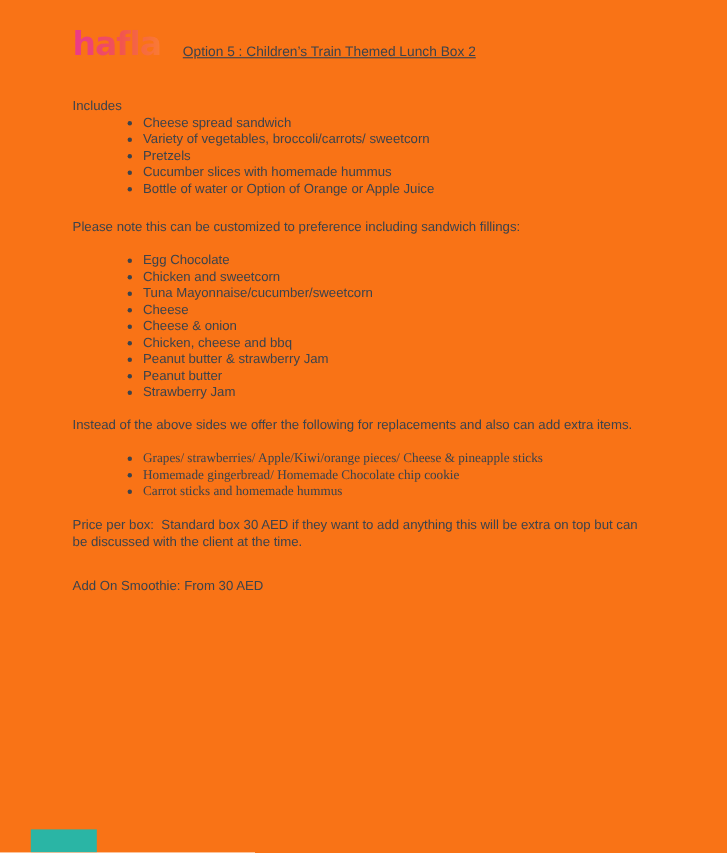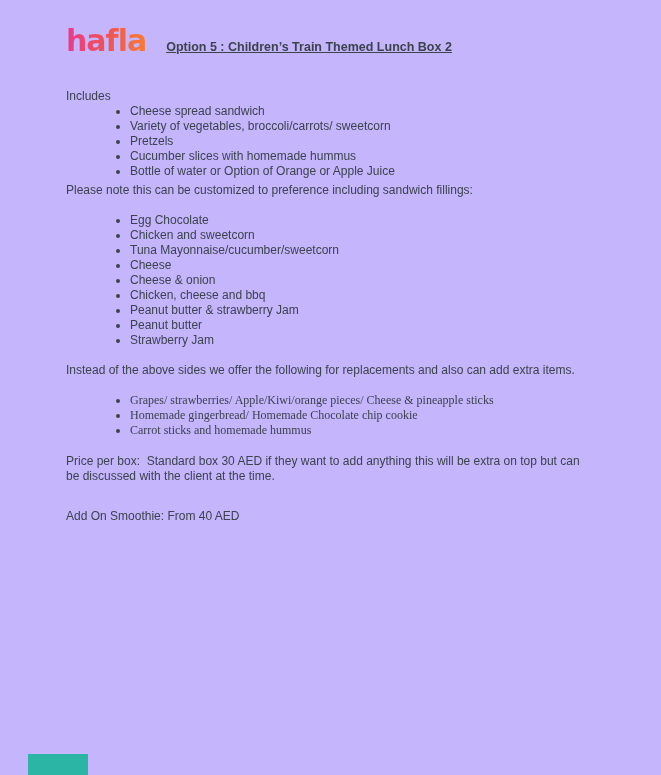--- a/index.html
+++ b/index.html
@@ -1,43 +1,43 @@
 <!DOCTYPE html>
 <html style="--text: #3c434c; --logo-pink: #ea3a8c; --logo-orange: #fa7b33; --footer-teal: #2ab5a5;"><head>
 <meta charset="utf-8">
 <style>
   * { margin:0; padding:0; box-sizing:border-box; }
   html,body { background:#ffffff; }
   .page {
     position:relative;
     width:661px; height:775px;
-    background:#c4b5fd;
+    background:#f97316;
     overflow:hidden;
     font-family:"Liberation Sans","DejaVu Sans",sans-serif;
     font-size:12px; line-height:15px;
     color:var(--text,#3c434c);
     padding:24px 66px 0 66px;
   }
   .header { display:flex; align-items:flex-end; gap:20px; height:32px; }
   .logo {
     font-family:"DejaVu Sans","Liberation Sans",sans-serif;
     font-weight:bold; font-size:30px; line-height:30px; letter-spacing:-1px;
     background:linear-gradient(90deg, var(--logo-pink,#ea3a8c) 0%, #f15550 55%, var(--logo-orange,#fa7b33) 100%);
     -webkit-background-clip:text; background-clip:text;
     -webkit-text-fill-color:transparent; color:transparent;
   }
   .doc-title {
-    font-weight:bold; font-size:12.5px; line-height:16px;
+    font-weight:normal; font-size:12.5px; line-height:16px;
     text-decoration:underline;
     margin-bottom:1px;
     white-space:nowrap;
   }
   p.block { margin-top:16px; white-space:pre-wrap; }
   p.includes { margin-top:33px; }
-  p.note1 { margin-top:4px; }
+  p.note1 { margin-top:20px; }
   p.para2 { margin-top:15px; max-width:529px; }
   p.price { max-width:529px; }
   p.smoothie { margin-top:25px; }
   ul { list-style:disc; padding-left:64px; }
   ul li { line-height:15px; }
   ul.list1 { }
   ul.list2 { margin-top:15px; }
   ul.list3 { margin-top:15px;font-family:Liberation Serif, serif; }
   ul.list4 { margin-top:18px; }
   .footer-block {
@@ -83,18 +83,18 @@
   <p class="block para2">Instead of the above sides we offer the following for replacements and also can add extra items.</p>
 
   <ul class="list3">
       <li>Grapes/ strawberries/ Apple/Kiwi/orange pieces/ Cheese &amp; pineapple sticks</li>
       <li>Homemade gingerbread/ Homemade Chocolate chip cookie</li>
       <li>Carrot sticks and homemade hummus</li>
     </ul>
 
   <p class="block price">Price per box:  Standard box 30 AED if they want to add anything this will be extra on top but can be discussed with the client at the time.</p>
 
-  <p class="block smoothie">Add On Smoothie: From 40 AED</p>
+  <p class="block smoothie">Add On Smoothie: From 30 AED</p>
 
 
   <div class="footer-block"></div>
 
 </div>
 
 </body></html>

